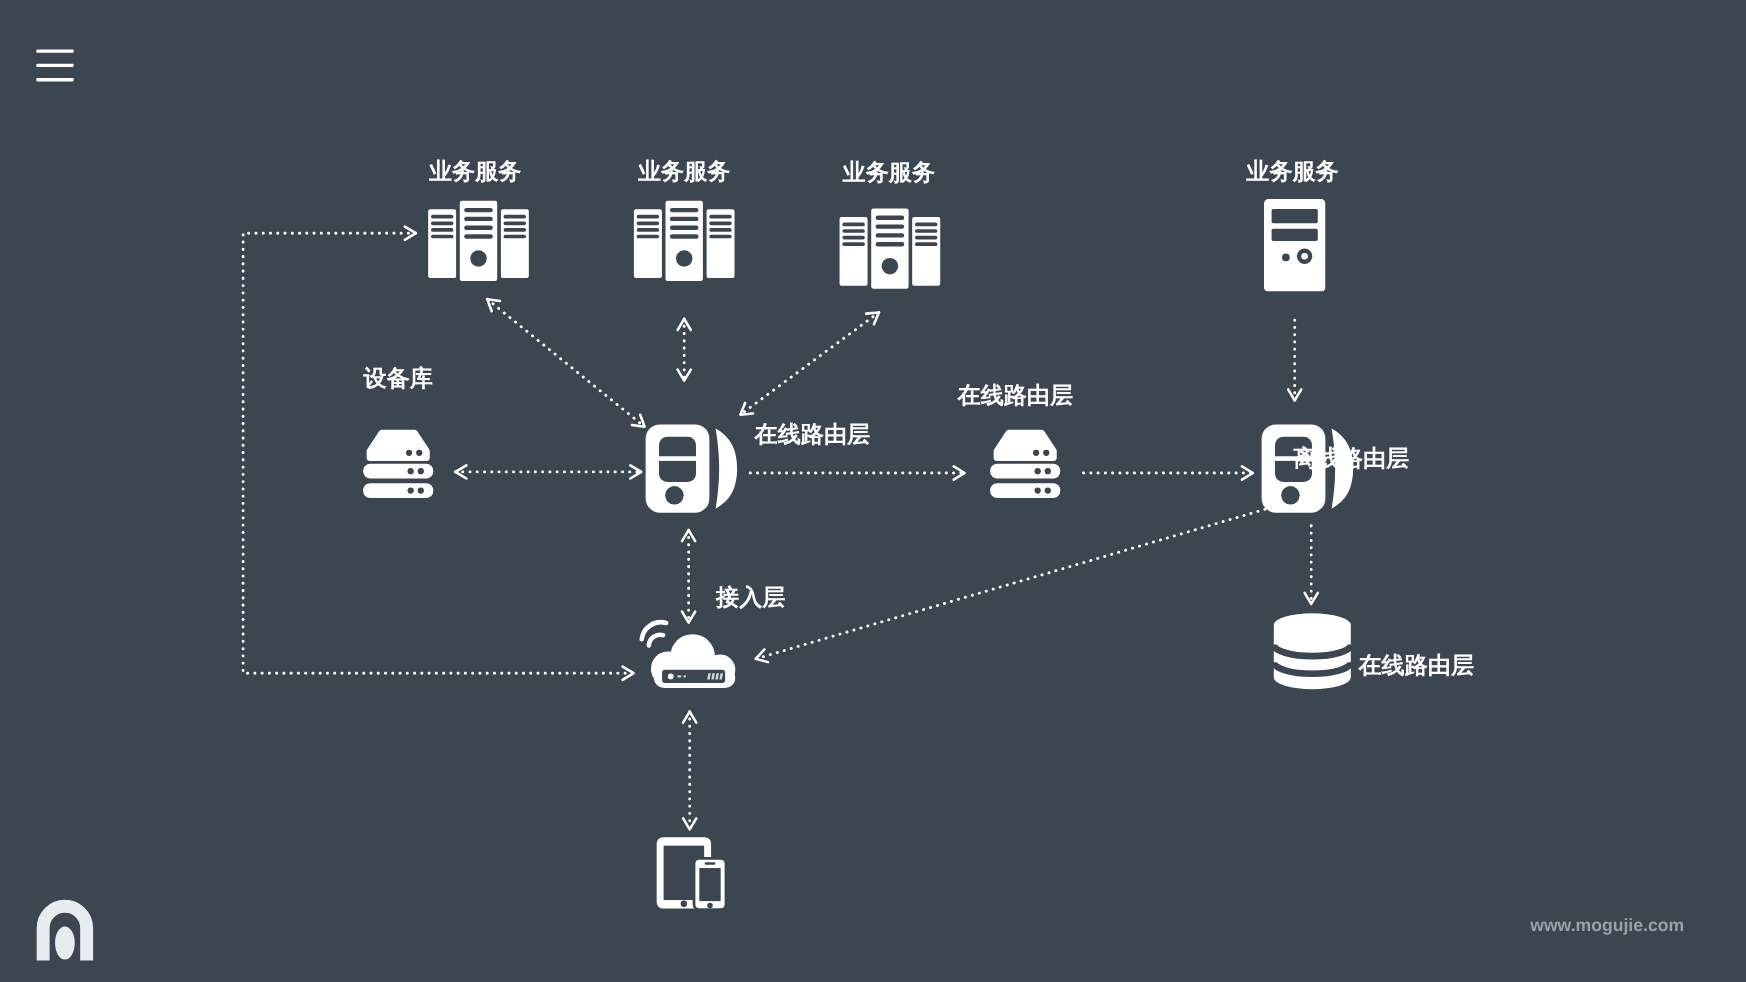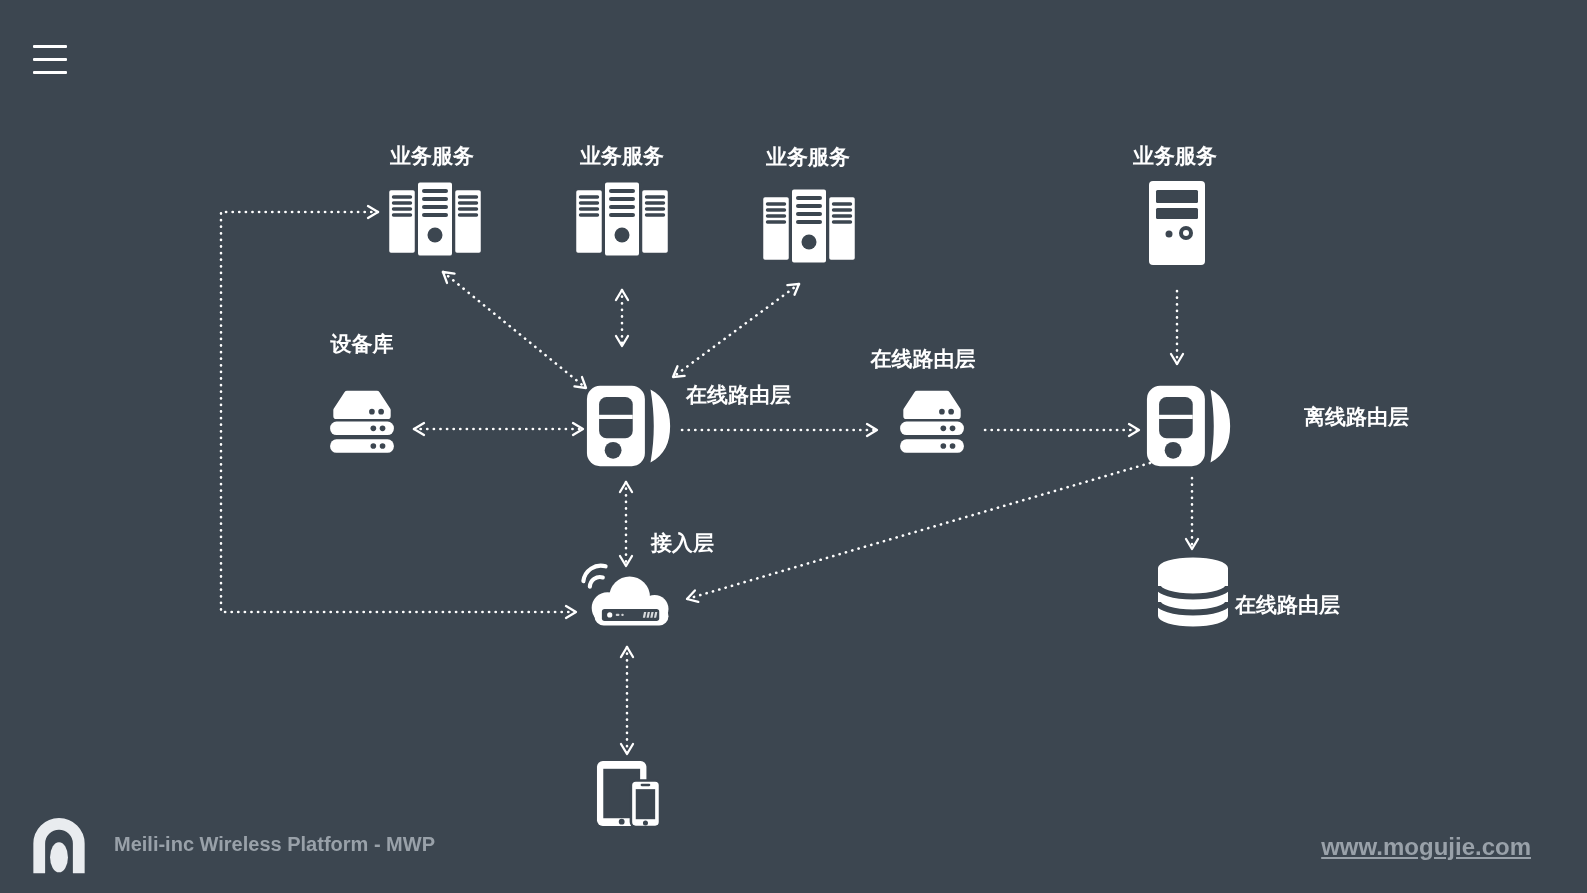--- a/index.html
+++ b/index.html
@@ -28,21 +28,21 @@
   .w{ fill:#fff; } .d{ fill:var(--bg); }
   .nlabel{ position:absolute; color:#fff; font-weight:700; font-size:21px;
     white-space:nowrap; }
   .nlabel.ctr{ width:140px; text-align:center; }
 
   
   .footer-logo{ position:absolute; left:27px; top:811px; width:64px; height:68px; }
   .footer-brand{ position:absolute; left:114px; top:833px; color:var(--muted);
     font-weight:700; font-size:20px; white-space:nowrap; }
   .footer-url{ position:absolute; right:56px; top:833px; color:var(--muted);
-    font-weight:700; font-size:24px; white-space:nowrap;text-decoration:underline; }
+    font-weight:700; font-size:16px; white-space:nowrap; }
 </style>
 </head>
 <body>
 
 <div class="slide">
 
   <svg width="0" height="0" style="position:absolute" aria-hidden="true">
     <defs>
       <marker id="arrowhead" viewBox="0 0 16 16" refX="13" refY="8" markerWidth="16" markerHeight="16" markerUnits="userSpaceOnUse" orient="auto-start-reverse">
         <path d="M3,2 L13,8 L3,14" fill="none" stroke="#fff" stroke-width="2.3" stroke-linecap="round" stroke-linejoin="round"></path>
@@ -214,21 +214,21 @@
     <svg viewBox="0 0 96 96">
         <use href="#sym-rack"></use>
       </svg>
   </span>
 
   <span class="icon" style="left:1146px;top:381px;width:86px;height:90px">
     <svg viewBox="0 0 92 96">
         <use href="#sym-router3d"></use>
       </svg>
   </span>
-  <div class="nlabel" style="left:1304px;top:403px">离线路由层</div>
+  <div class="nlabel" style="left:1176px;top:403px">离线路由层</div>
 
   <span class="icon" style="left:1156px;top:556px;width:74px;height:72px">
     <svg viewBox="0 0 74 72">
         <use href="#sym-cylinder"></use>
       </svg>
   </span>
   <div class="nlabel" style="left:1235px;top:591px">在线路由层</div>
 
   <div class="nlabel" style="left:651px;top:529px">接入层</div>
   <span class="icon" style="left:574px;top:558px;width:102px;height:74px">
@@ -241,16 +241,15 @@
     <svg viewBox="0 0 66 70">
         <use href="#sym-devices"></use>
       </svg>
   </span>
 
   <span class="icon footer-logo">
     <svg viewBox="0 0 68 72">
         <use href="#sym-logo"></use>
       </svg>
   </span>
-  <div class="footer-brand">Meili-inc Wireless Platform - MWP</div>
   <div class="footer-url">www.mogujie.com</div>
 
 </div>
 
 </body></html>

